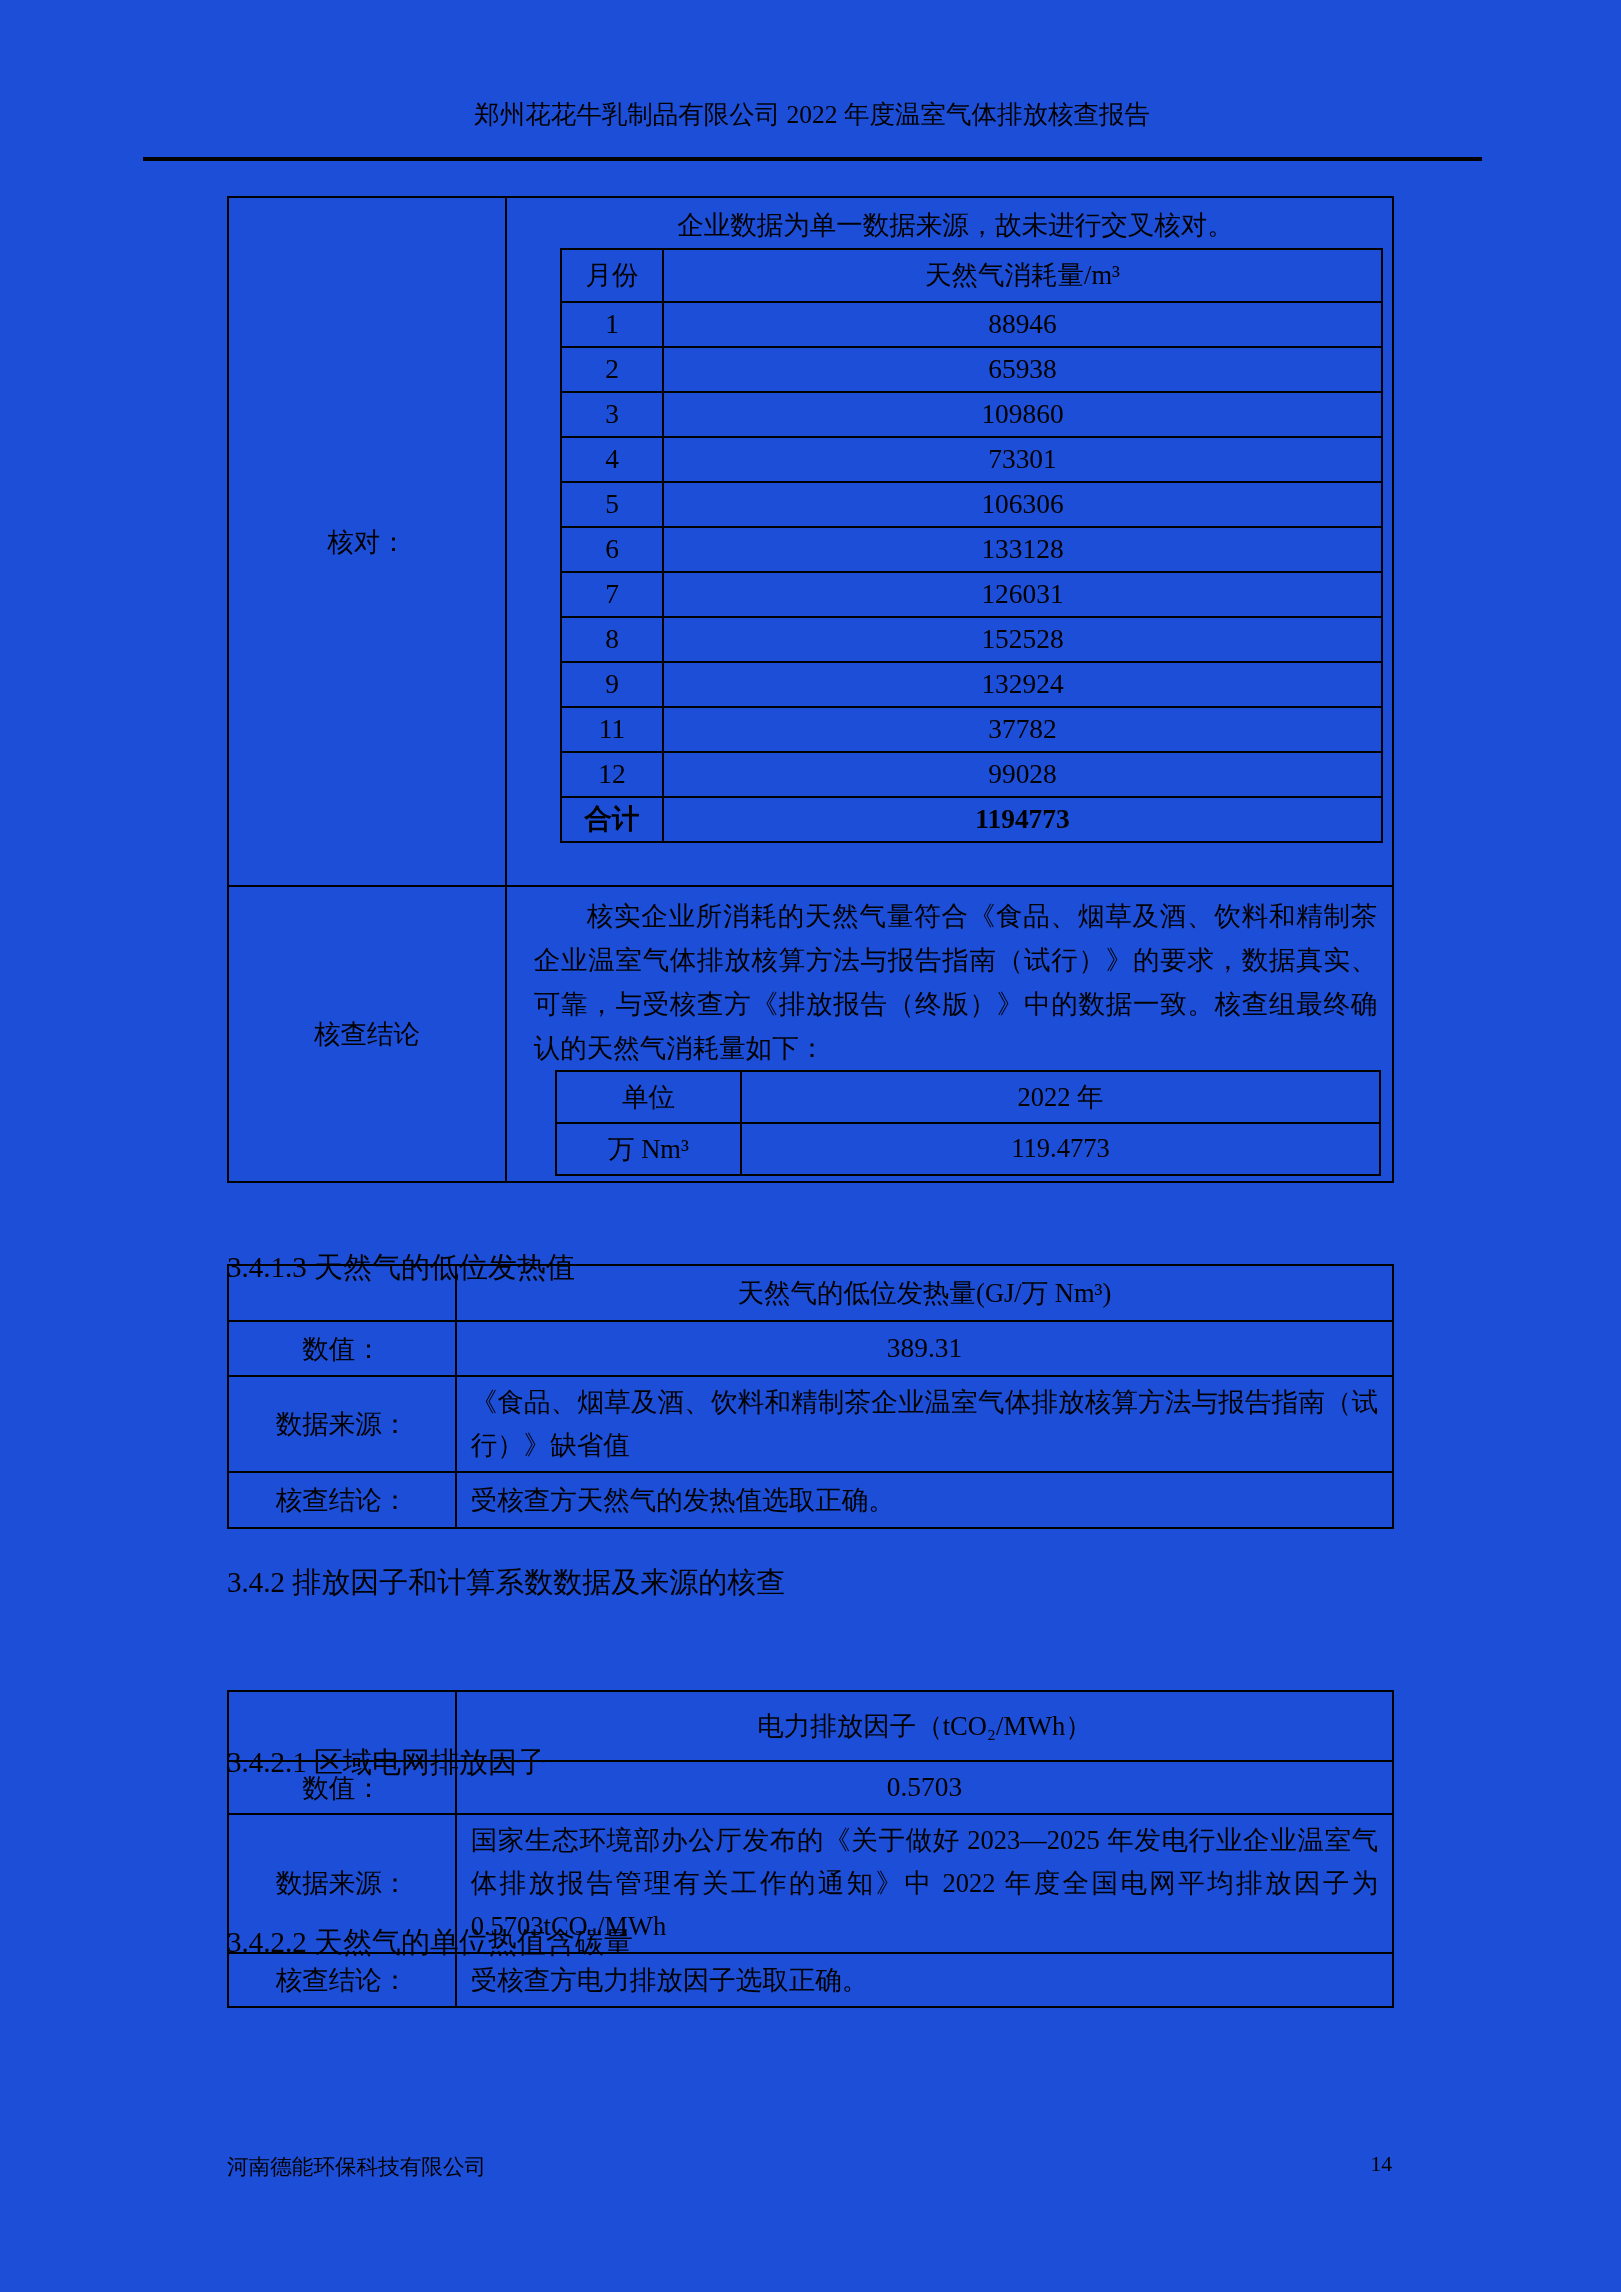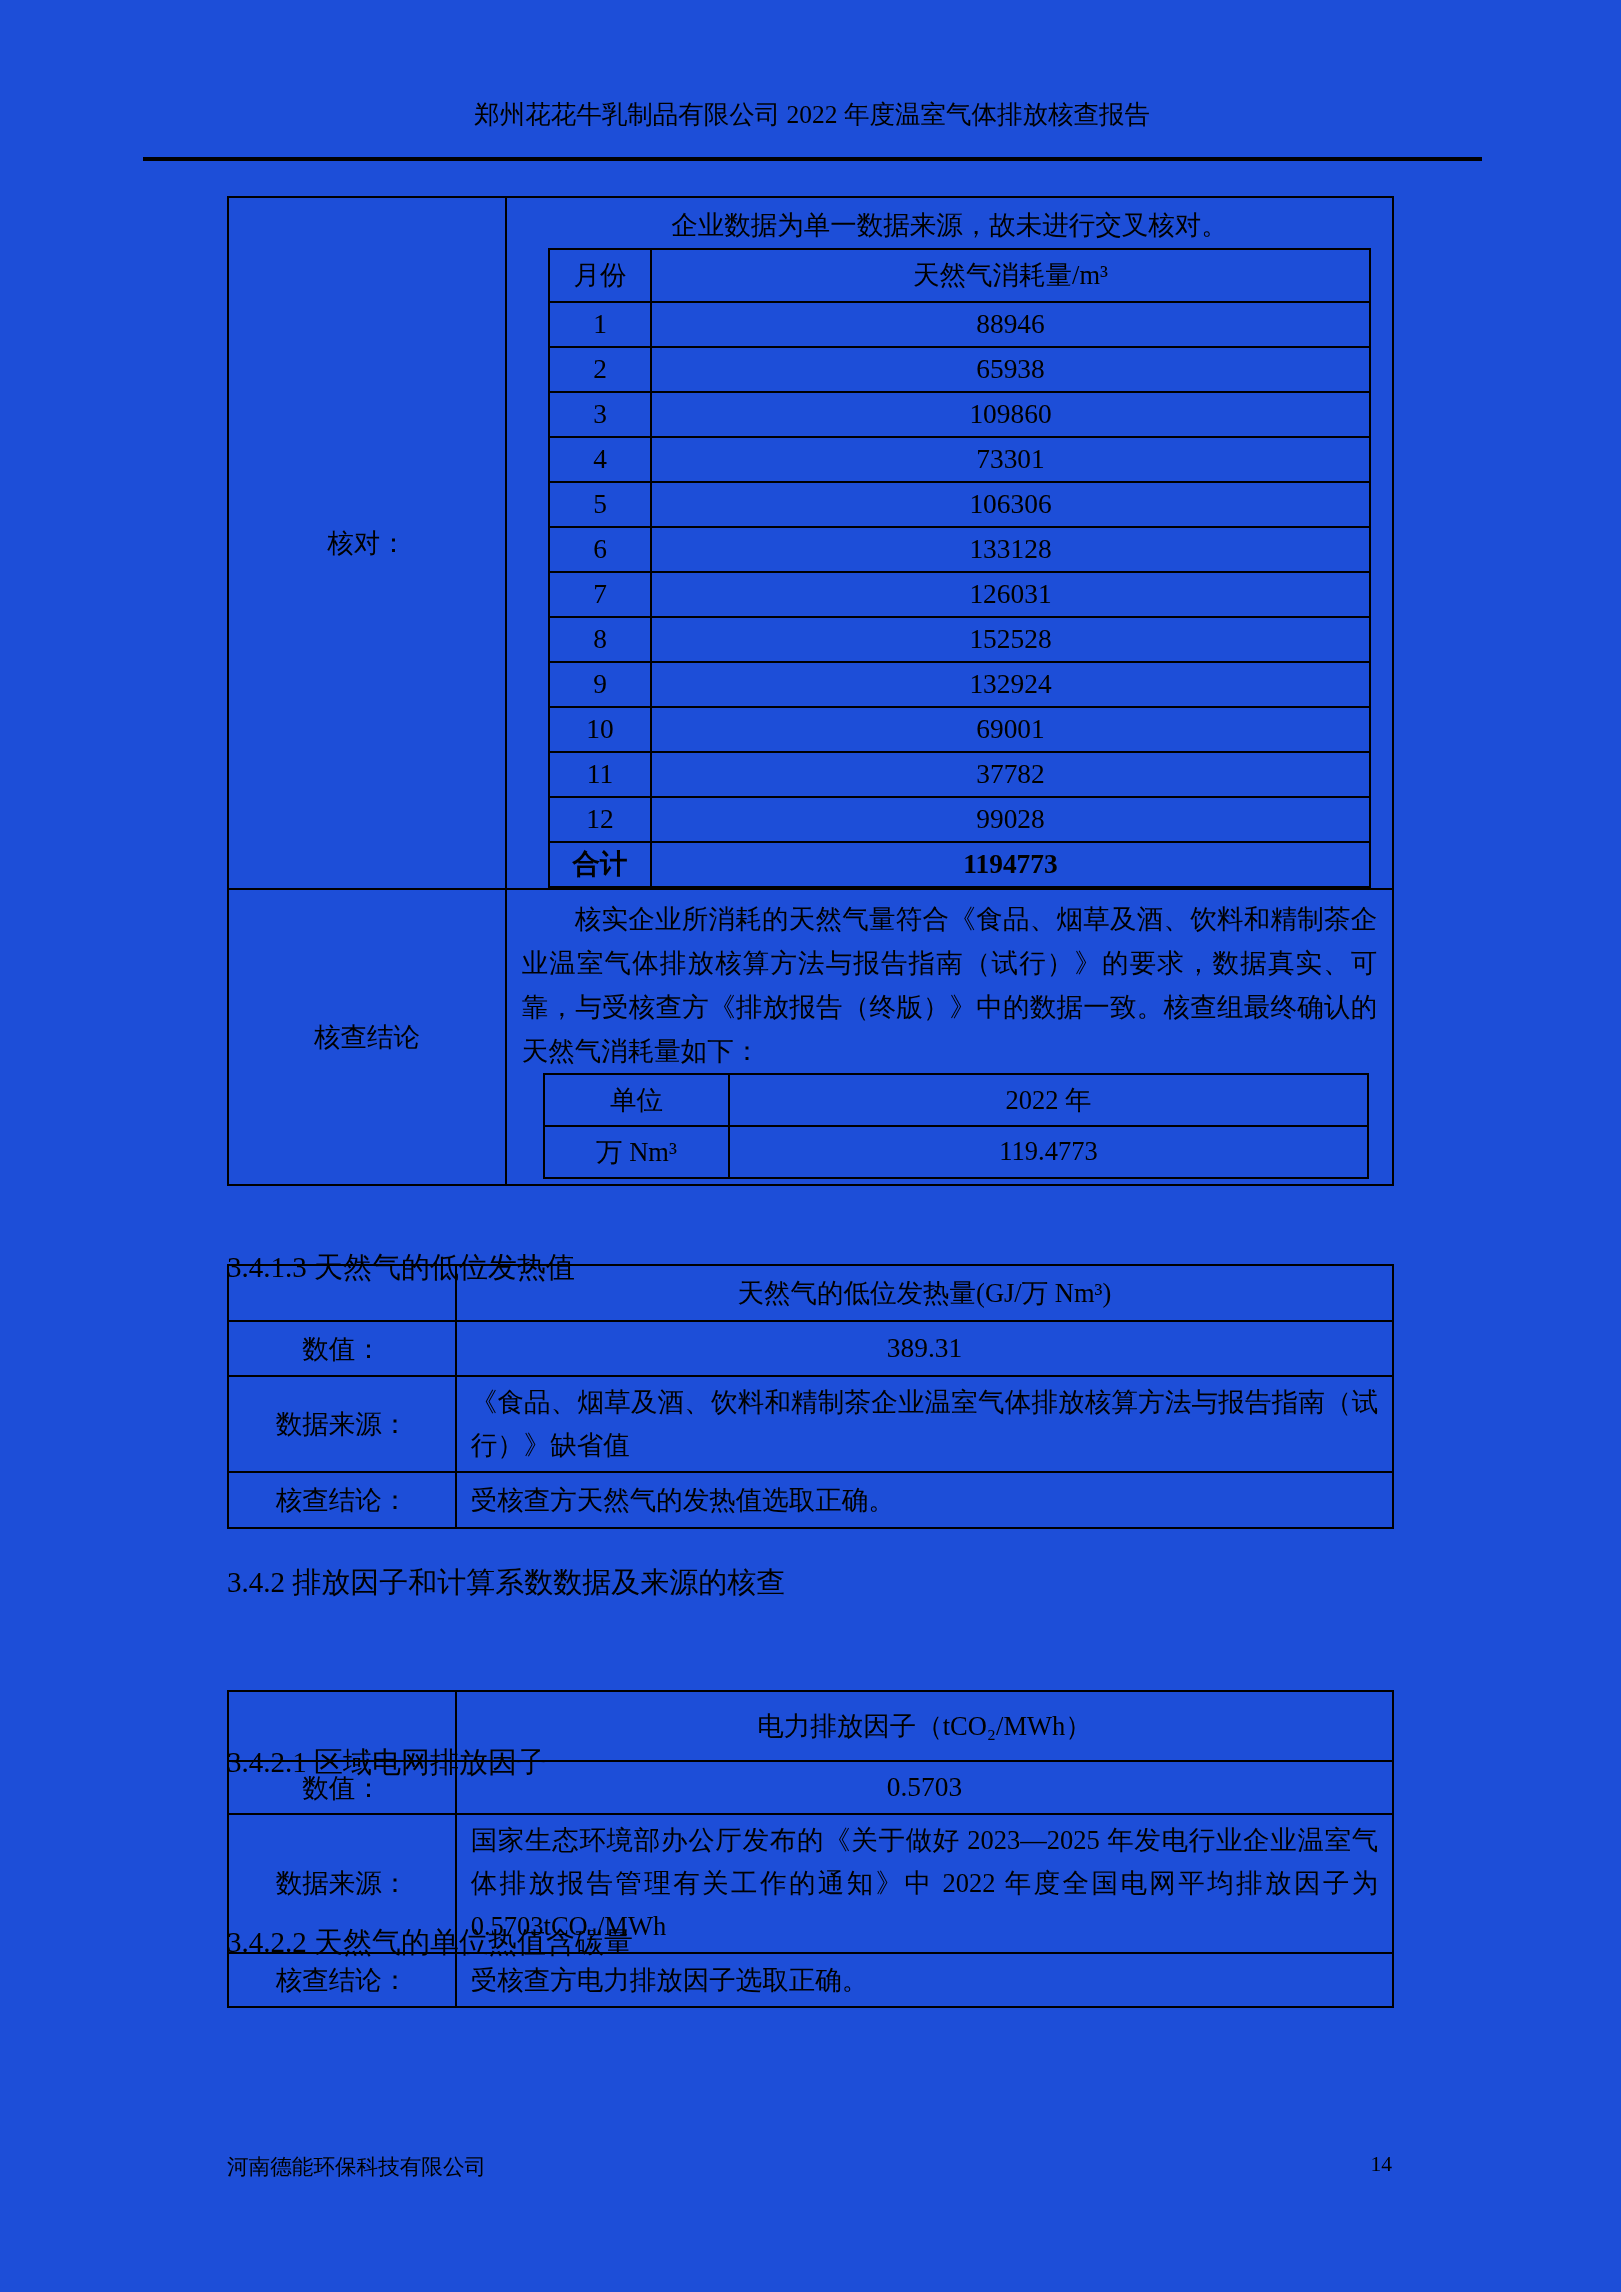--- a/index.html
+++ b/index.html
@@ -21,21 +21,21 @@
   .outer-table, .kv-table {
     position:absolute; left:227px; width:1165px;
     border:2.9px solid #000;
   }
   .outer-table > tbody > tr > td,
   .kv-table > tbody > tr > td { border:2px solid #000; }
   .outer-table { top:196px; }
   .label-cell {
     text-align:center; vertical-align:middle; font-size:26.5px;
   }
-  .content-cell { vertical-align:top; }
+  .content-cell { vertical-align:top;padding-left:12px; }
   .note {
     margin-top:8.8px; text-align:center; font-size:26.5px;
   }
   .months-table {
     margin:4.9px 0 0 41px; width:821px;
   }
   .months-table td { border:2px solid #000; text-align:center; font-size:27.4px; }
   .months-table .hdr td { height:53px; font-size:26.5px; }
   .months-table .mrow td { height:45px; }
   .months-table .trow td { height:45px; font-weight:bold; }
@@ -124,24 +124,20 @@
               </tr>
               <tr class="mrow">
                 <td>8</td>
                 <td>152528</td>
               </tr>
               <tr class="mrow">
                 <td>9</td>
                 <td>132924</td>
               </tr>
               <tr class="mrow">
-                <td>10</td>
-                <td>69001</td>
-              </tr>
-              <tr class="mrow">
                 <td>11</td>
                 <td>37782</td>
               </tr>
               <tr class="mrow">
                 <td>12</td>
                 <td>99028</td>
               </tr>
               <tr class="trow">
                 <td>合计</td>
                 <td>1194773</td>

